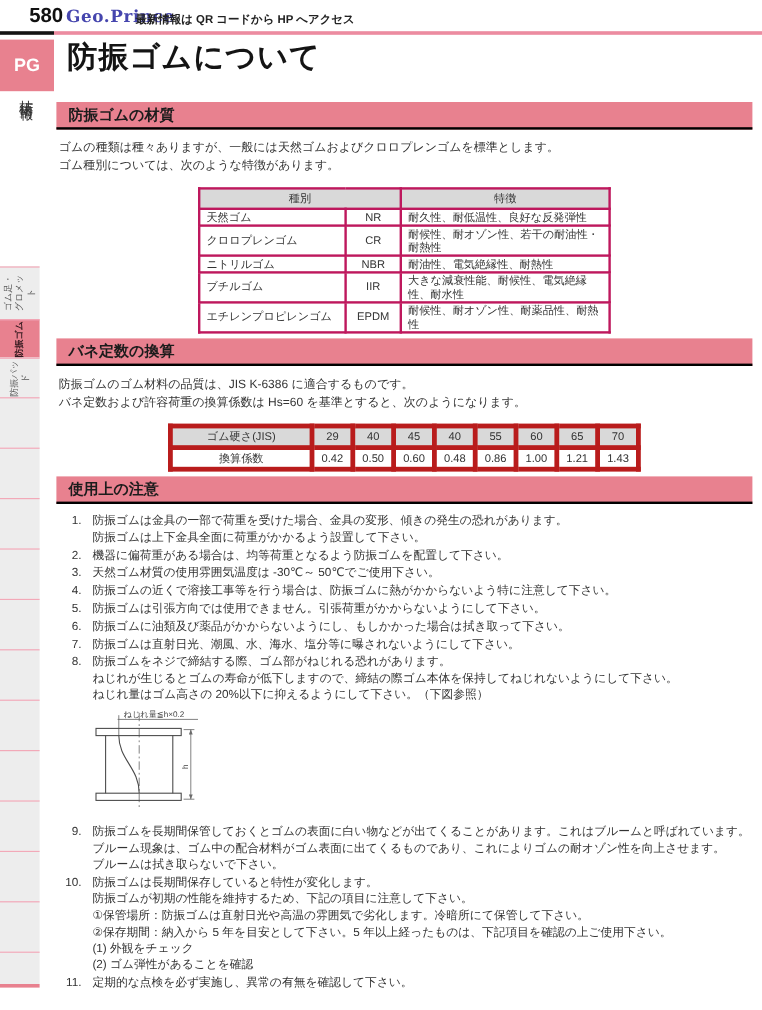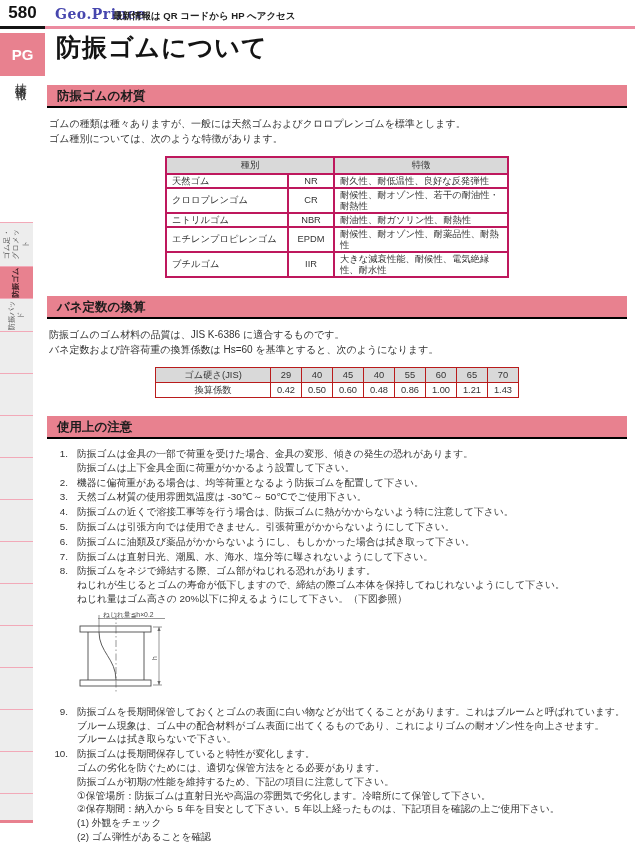--- a/index.html
+++ b/index.html
@@ -1,21 +1,21 @@
 <!DOCTYPE html>
 <html><head>
 <meta charset="utf-8">
 <style>
   html,body{margin:0;padding:0;}
   body{
     width:635px;height:842px;position:relative;background:#ffffff;overflow:hidden;
     font-family:"Liberation Sans","DejaVu Sans",sans-serif;color:#333;
   }
   
-  .page-num{position:absolute;left:0;top:0;width:45px;height:26px;display:flex;
+  .page-num{position:absolute;left:16px;top:0;width:45px;height:26px;display:flex;
     align-items:center;justify-content:center;font-size:17px;font-weight:bold;color:#111;}
   .rule-black{position:absolute;left:0;top:26px;width:45px;height:3px;background:#141414;}
   .rule-pink{position:absolute;left:45px;top:26px;width:590px;height:3px;background:#ec8ba0;}
   .brand-logo{position:absolute;left:55px;top:6px;font-family:"DejaVu Serif",serif;
     font-weight:bold;font-size:14px;color:#4646ae;letter-spacing:.5px;}
   .header-note{position:absolute;left:113px;top:10px;font-size:9.5px;font-weight:bold;color:#222;}
   .pg-box{position:absolute;left:0;top:33px;width:45px;height:43px;background:#e8818f;
     color:#fff;font-size:15px;font-weight:bold;display:flex;align-items:center;justify-content:center;}
   .page-title{position:absolute;left:56px;top:31px;font-size:25px;font-weight:bold;
     color:#141414;letter-spacing:1px;}
@@ -26,30 +26,30 @@
   .side-cell{border-top:1px solid #f2a9b8;background:#ededed;display:flex;
     align-items:center;justify-content:center;overflow:hidden;}
   .side-cell.active{background:#e8818f;}
   .cell-label{transform:rotate(-90deg);font-size:7.5px;color:#555;line-height:1.25;
     text-align:center;white-space:nowrap;}
   .side-cell.active .cell-label{color:#33191e;font-weight:bold;}
   
   .main{position:absolute;left:47px;top:85px;width:580px;}
   .sec-bar{background:#e8818f;border-bottom:2px solid #000000;color:#1c1c1c;
     font-size:12.5px;font-weight:bold;padding:3px 10px 2px;height:16px;}
-  .sec-bar.gap{margin-top:18px;}
+  .sec-bar.gap{margin-top:4px;}
   .para{margin:8px 0 0 2px;font-size:10px;line-height:15px;color:#333;}
   
   table{border-collapse:collapse;font-size:9.3px;color:#333;}
   .tbl-materials{margin:10px auto 0;}
   .tbl-materials th,.tbl-materials td{border:2px solid #be185d;padding:0.5px 5px;line-height:11px;}
   .tbl-materials th{background:#d9d9d9;font-weight:normal;text-align:center;padding:2px 5px;}
   .tbl-materials td.c{text-align:center;}
   .tbl-conv{margin:10px auto 0;}
-  .tbl-conv td{border:1px solid #b91c1c;padding:1.5px 4px;text-align:center;line-height:11px;min-width:22px;}
+  .tbl-conv td{border:4px solid #b91c1c;padding:1.5px 4px;text-align:center;line-height:11px;min-width:22px;}
   .tbl-conv tr.head td{background:#d9d9d9;}
   .tbl-conv td.lbl{width:106px;}
   
   .notes{margin:8px 0 0 4px;font-size:9.8px;line-height:13.8px;color:#333;}
   .note{display:flex;margin-bottom:1px;}
   .note-num{width:17px;text-align:right;margin-right:9px;flex:none;}
   .note-body{flex:1;}
   
   .diagram-wrap{margin:3px 0 4px 26px;}
   .dim-text{font-size:6.8px;fill:#444;font-family:"Liberation Sans","DejaVu Sans",sans-serif;}
@@ -114,31 +114,31 @@
           <td>耐久性、耐低温性、良好な反発弾性</td>
         </tr>
         <tr>
           <td style="width: 110px;">クロロプレンゴム</td>
           <td class="c" style="width: 34px; margin-left: 20px;">CR</td>
           <td>耐候性、耐オゾン性、若干の耐油性・耐熱性</td>
         </tr>
         <tr>
           <td style="width: 110px;">ニトリルゴム</td>
           <td class="c" style="width: 34px;">NBR</td>
-          <td>耐油性、耐ガソリン性、耐熱性</td>
+          <td>耐油性、電気絶縁性、耐熱性</td>
+        </tr>
+        <tr>
+          <td style="width: 110px;">ブチルゴム</td>
+          <td class="c" style="width: 34px;">IIR</td>
+          <td>大きな減衰性能、耐候性、電気絶縁性、耐水性</td>
         </tr>
         <tr>
           <td style="width: 110px;">エチレンプロピレンゴム</td>
           <td class="c" style="width: 34px;">EPDM</td>
           <td>耐候性、耐オゾン性、耐薬品性、耐熱性</td>
-        </tr>
-        <tr>
-          <td style="width: 110px;">ブチルゴム</td>
-          <td class="c" style="width: 34px;">IIR</td>
-          <td>大きな減衰性能、耐候性、電気絶縁性、耐水性</td>
         </tr>
       </tbody>
   </table>
 
   <div class="sec-bar gap">バネ定数の換算</div>
   <div class="para">
     <div>防振ゴムのゴム材料の品質は、JIS K-6386 に適合するものです。</div>
     <div>バネ定数および許容荷重の換算係数は Hs=60 を基準とすると、次のようになります。</div>
   </div>
   <table class="tbl-conv">
@@ -256,21 +256,20 @@
         <div class="note-body">
           <div class="note-line">防振ゴムを長期間保管しておくとゴムの表面に白い物などが出てくることがあります。これはブルームと呼ばれています。</div>
           <div class="note-line">ブルーム現象は、ゴム中の配合材料がゴム表面に出てくるものであり、これによりゴムの耐オゾン性を向上させます。</div>
           <div class="note-line">ブルームは拭き取らないで下さい。</div>
         </div>
       </div>
       <div class="note">
         <div class="note-num">10.</div>
         <div class="note-body">
           <div class="note-line">防振ゴムは長期間保存していると特性が変化します。</div>
-          <div class="note-line">ゴムの劣化を防ぐためには、適切な保管方法をとる必要があります。</div>
           <div class="note-line">防振ゴムが初期の性能を維持するため、下記の項目に注意して下さい。</div>
           <div class="note-line">①保管場所：防振ゴムは直射日光や高温の雰囲気で劣化します。冷暗所にて保管して下さい。</div>
           <div class="note-line">②保存期間：納入から 5 年を目安として下さい。5 年以上経ったものは、下記項目を確認の上ご使用下さい。</div>
           <div class="note-line">(1) 外観をチェック</div>
           <div class="note-line">(2) ゴム弾性があることを確認</div>
         </div>
       </div>
       <div class="note">
         <div class="note-num">11.</div>
         <div class="note-body">

